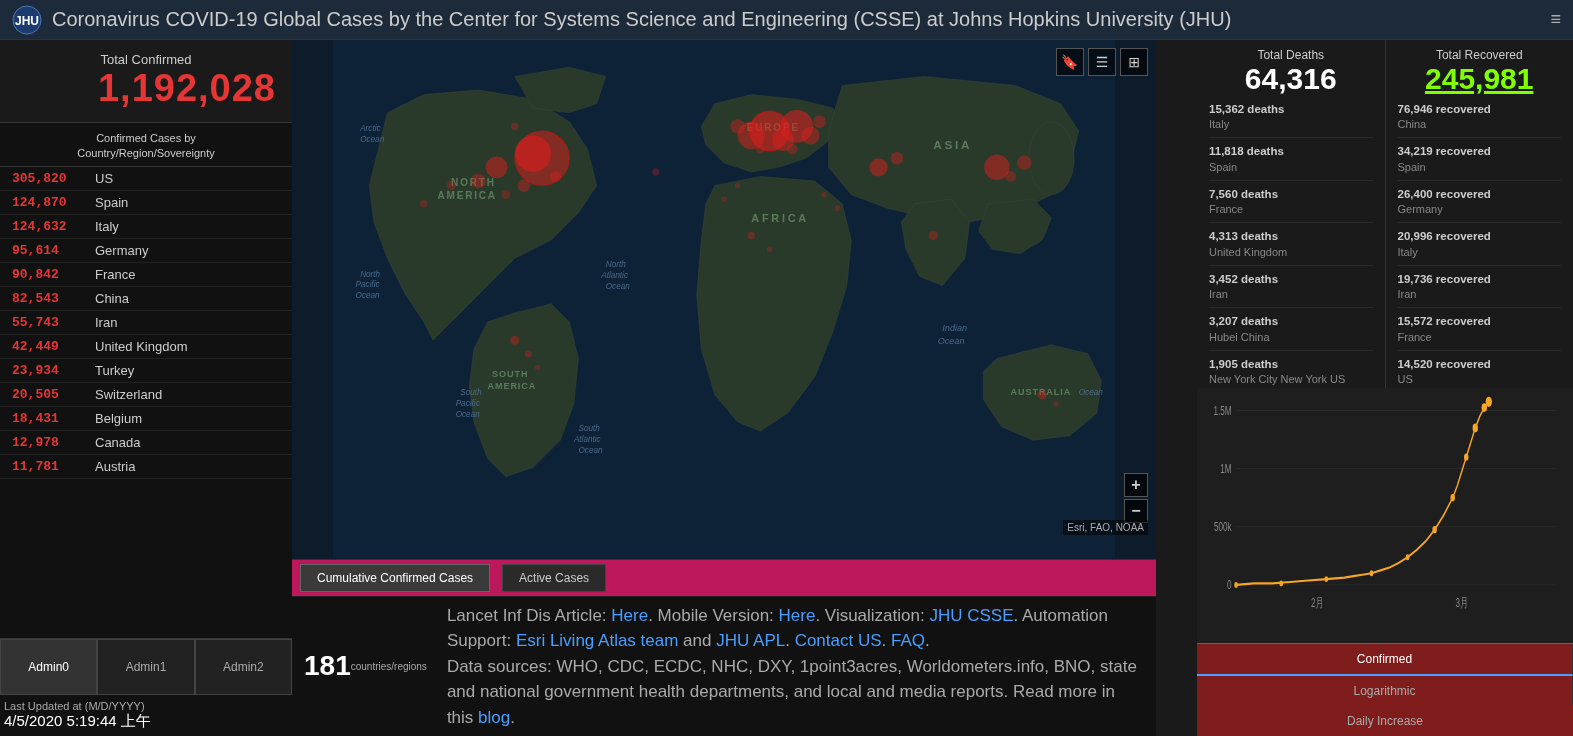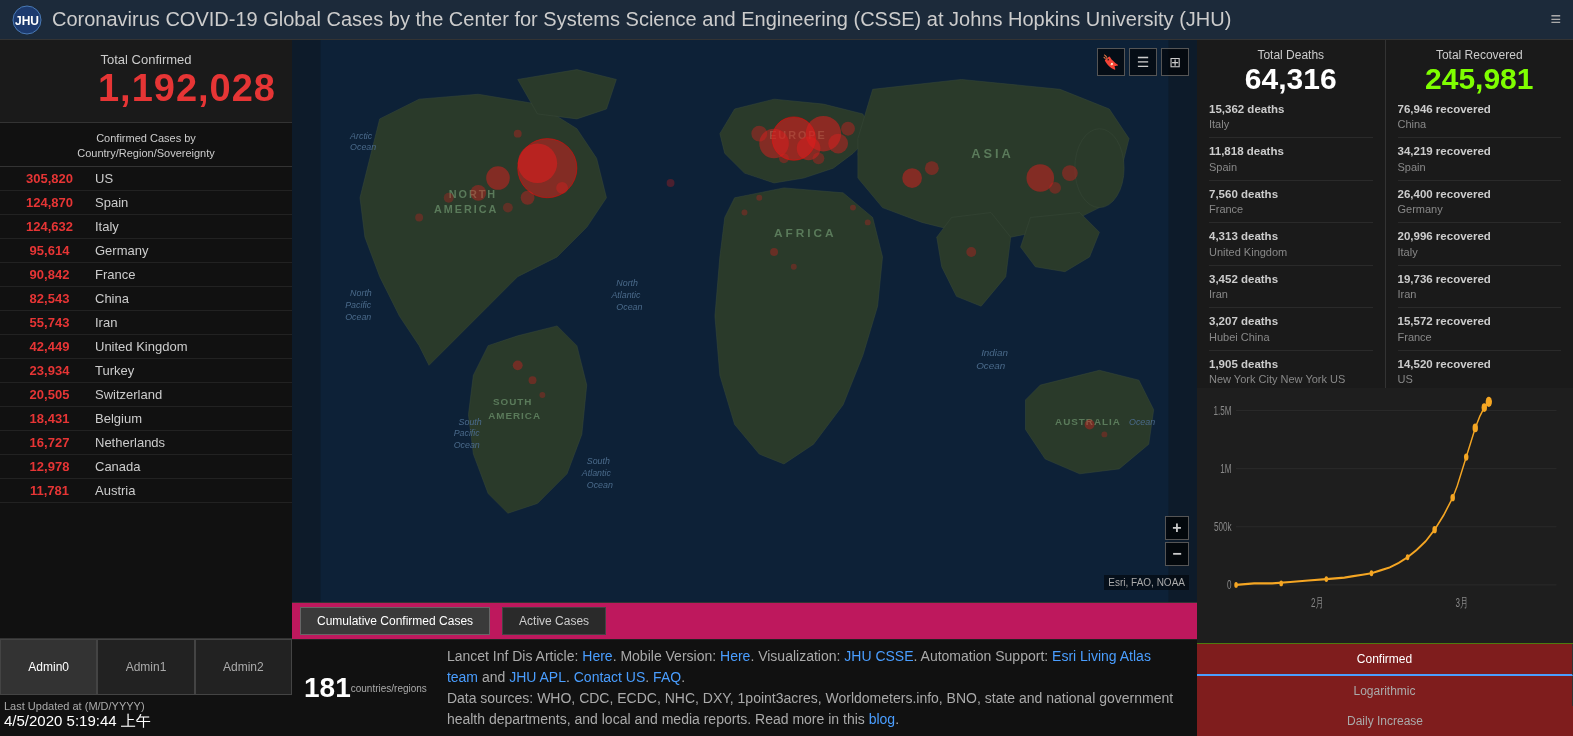--- a/index.html
+++ b/index.html
@@ -88,22 +88,23 @@
       display: flex;
       align-items: center;
       padding: 4px 12px;
       border-bottom: 1px solid #222;
       font-size: 13px;
     }
     .case-row .count {
       color: #e63535;
       font-weight: bold;
       min-width: 75px;
-      text-align: center;
+      text-align: left;
       margin-right: 8px;
+      font-family: Liberation Mono, monospace;
     }
     .case-row .country {
       color: #ccc;
     }
     #admin-tabs {
       display: flex;
       border-top: 1px solid #333;
     }
     .admin-tab {
       flex: 1;
@@ -183,21 +184,21 @@
       height: 24px;
       display: flex;
       align-items: center;
       justify-content: center;
       cursor: pointer;
       font-size: 16px;
       font-weight: bold;
     }
     #esri-credit {
       position: absolute;
-      bottom: 12px;
+      bottom: 24px;
       right: 8px;
       font-size: 10px;
       color: #aaa;
       background: rgba(0,0,0,0.5);
       padding: 2px 4px;
     }
     #map-tabs {
       display: flex;
       background: #be185d;
       border-top: 1px solid #333;
@@ -236,36 +237,37 @@
       font-size: 28px;
       font-weight: bold;
       color: #fff;
     }
     #info-count .small-label {
       font-size: 10px;
       color: #aaa;
     }
     #info-text {
       flex: 1;
-      font-size: 14px;
+      font-size: 17px;
       color: #aaa;
       line-height: 1.5;
     }
     #info-text a {
       color: #4a9eff;
       text-decoration: none;
     }
 
     
     #right-panel {
       width: 376px;
       background: #111;
       display: flex;
       flex-direction: column;
       flex-shrink: 0;
+      margin-left: 41px;
     }
     #right-top {
       display: flex;
       height: 50%;
     }
     #deaths-panel {
       flex: 1;
       background: #1a1a1a;
       border-right: 1px solid #333;
       padding: 8px 12px;
@@ -293,20 +295,21 @@
     #recovered-panel .panel-title {
       font-size: 12px;
       color: #ccc;
       text-align: center;
     }
     #recovered-panel .panel-total {
       font-size: 30px;
       color: #7fff00;
       font-weight: bold;
       text-align: center;
+      text-decoration: underline;
     }
     .stat-row {
       padding: 5px 0;
       border-bottom: 1px solid #2a2a2a;
       font-size: 11.5px;
       line-height: 1.4;
     }
     .stat-row .stat-num {
       color: #ccc;
       font-weight: bold;
@@ -417,24 +420,20 @@
           <span class="count">23,934</span>
           <span class="country">Turkey</span>
         </div>
         <div class="case-row">
           <span class="count">20,505</span>
           <span class="country">Switzerland</span>
         </div>
         <div class="case-row">
           <span class="count">18,431</span>
           <span class="country">Belgium</span>
-        </div>
-        <div class="case-row">
-          <span class="count">16,727</span>
-          <span class="country">Netherlands</span>
         </div>
         <div class="case-row">
           <span class="count">12,978</span>
           <span class="country">Canada</span>
         </div>
         <div class="case-row">
           <span class="count">11,781</span>
           <span class="country">Austria</span>
         </div>
       </div>

